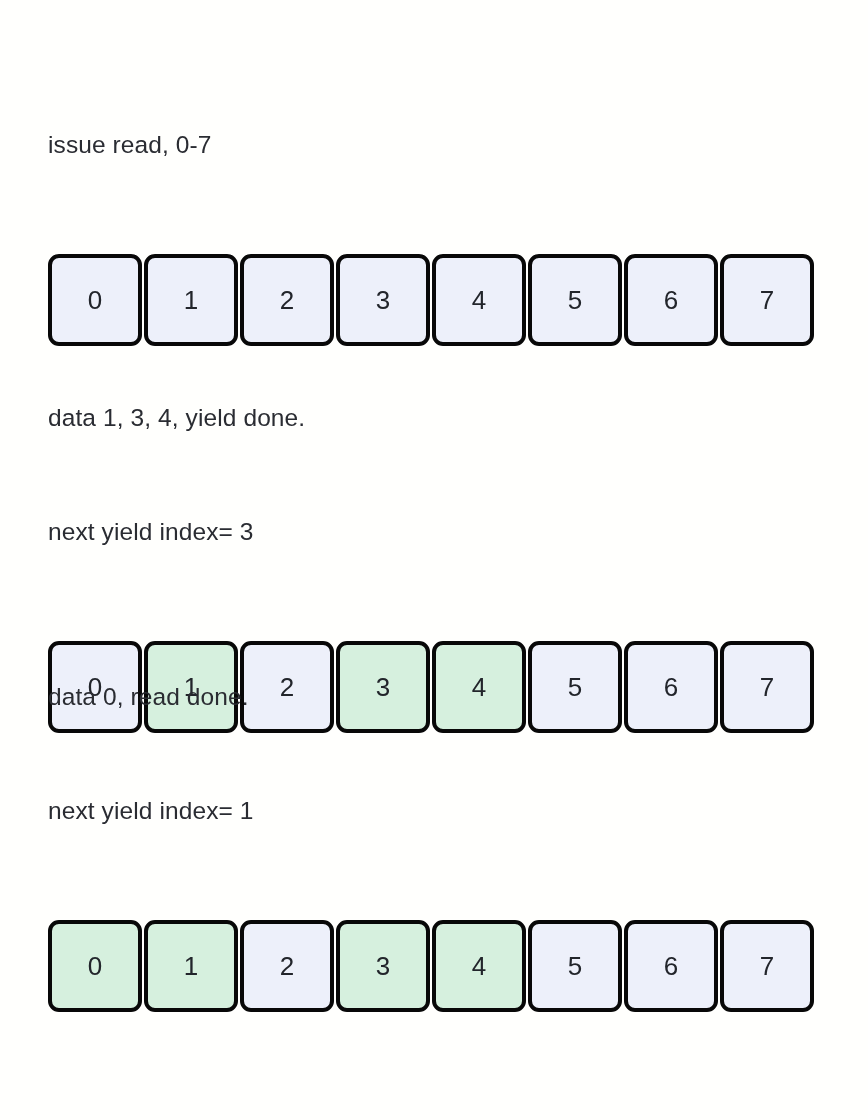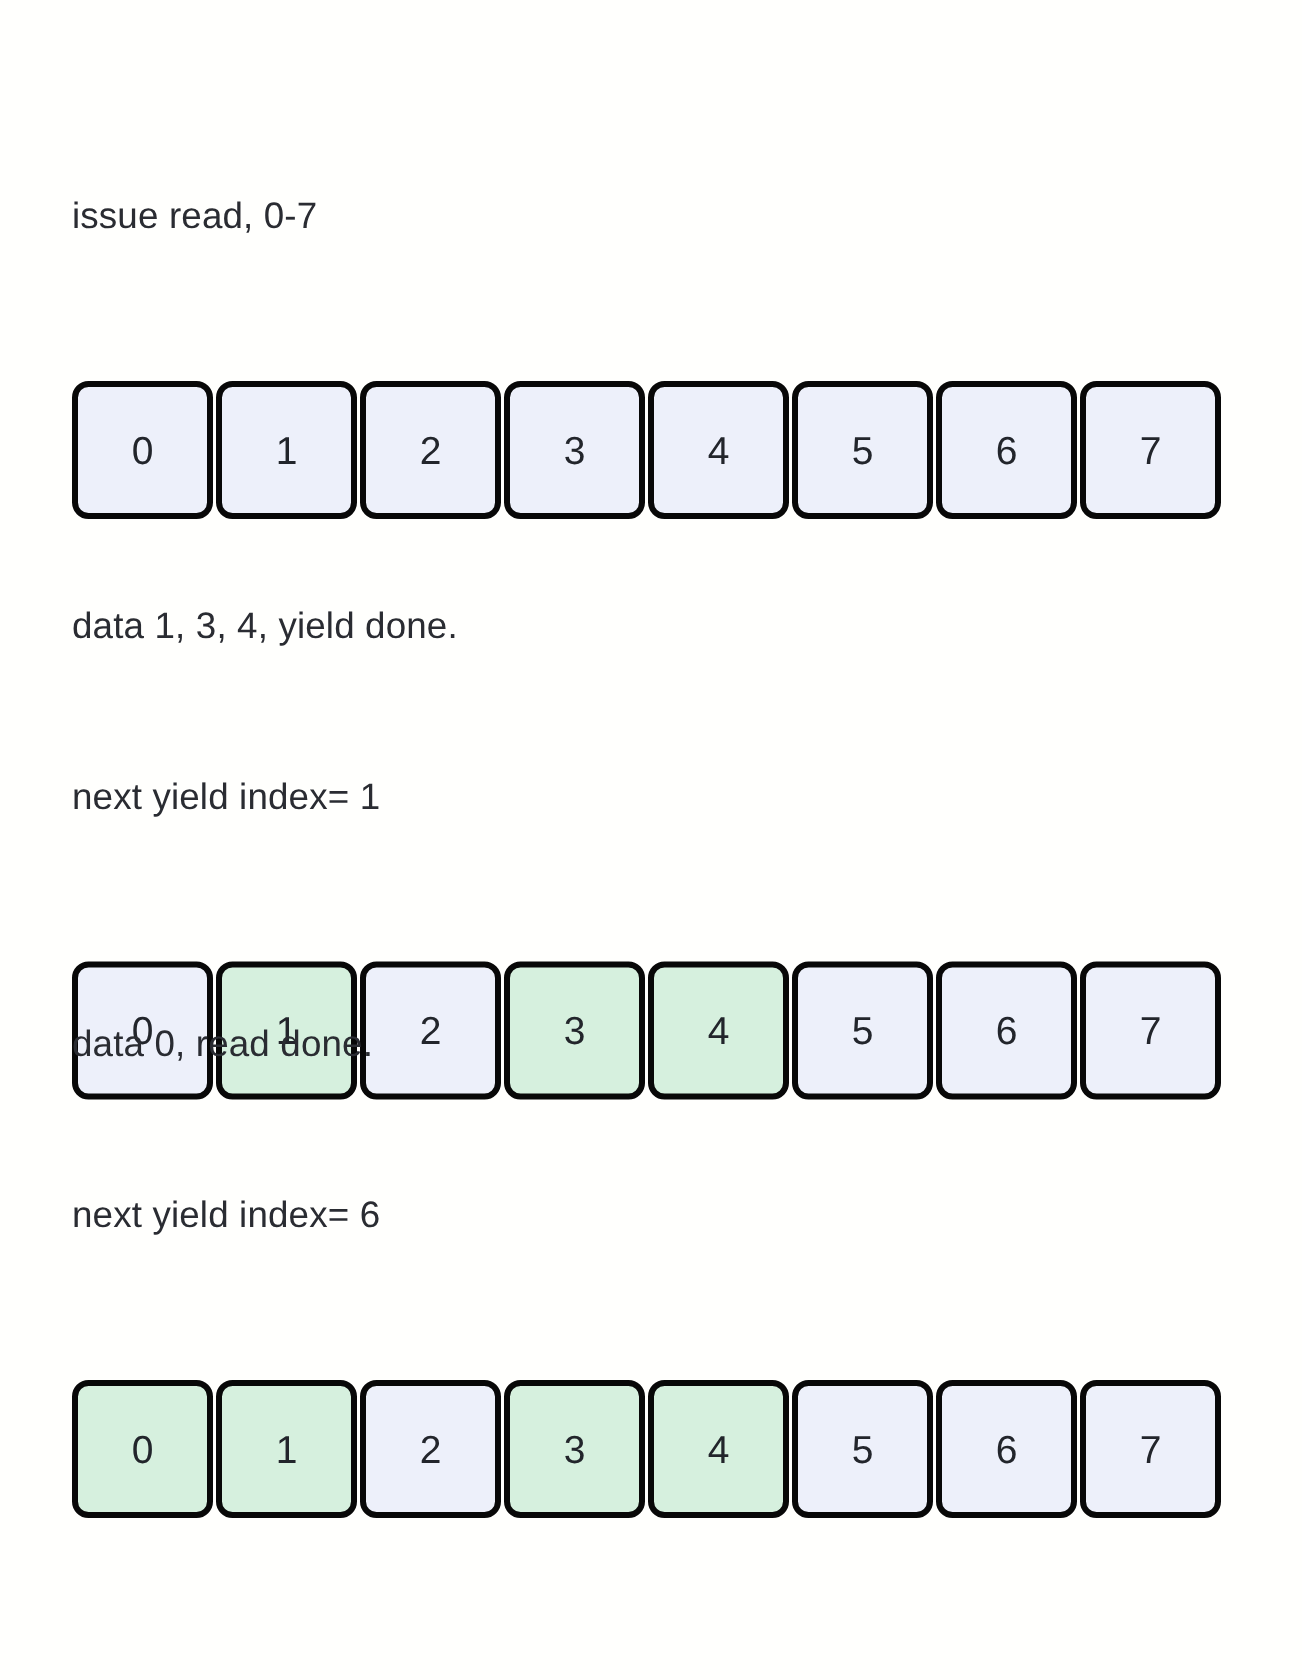--- a/index.html
+++ b/index.html
@@ -92,39 +92,39 @@
       <div class="cell">4</div>
       <div class="cell">5</div>
       <div class="cell">6</div>
       <div class="cell">7</div>
     </div>
   </div>
 
   <div class="stage" id="stage-1">
     <div class="stage-caption">
       <span class="line">data 1, 3, 4, yield done.</span>
-      <span class="line">next yield index= 1</span>
+      <span class="line">next yield index= 3</span>
     </div>
     <div class="caption-gap"></div>
     <div class="row">
       <div class="cell">0</div>
       <div class="cell filled">1</div>
       <div class="cell">2</div>
       <div class="cell filled">3</div>
       <div class="cell filled">4</div>
       <div class="cell">5</div>
       <div class="cell">6</div>
       <div class="cell">7</div>
     </div>
   </div>
 
   <div class="stage" id="stage-2">
     <div class="stage-caption">
       <span class="line">data 0, read done.</span>
-      <span class="line">next yield index= 6</span>
+      <span class="line">next yield index= 1</span>
     </div>
     <div class="caption-gap"></div>
     <div class="row">
       <div class="cell filled">0</div>
       <div class="cell filled">1</div>
       <div class="cell">2</div>
       <div class="cell filled">3</div>
       <div class="cell filled">4</div>
       <div class="cell">5</div>
       <div class="cell">6</div>

